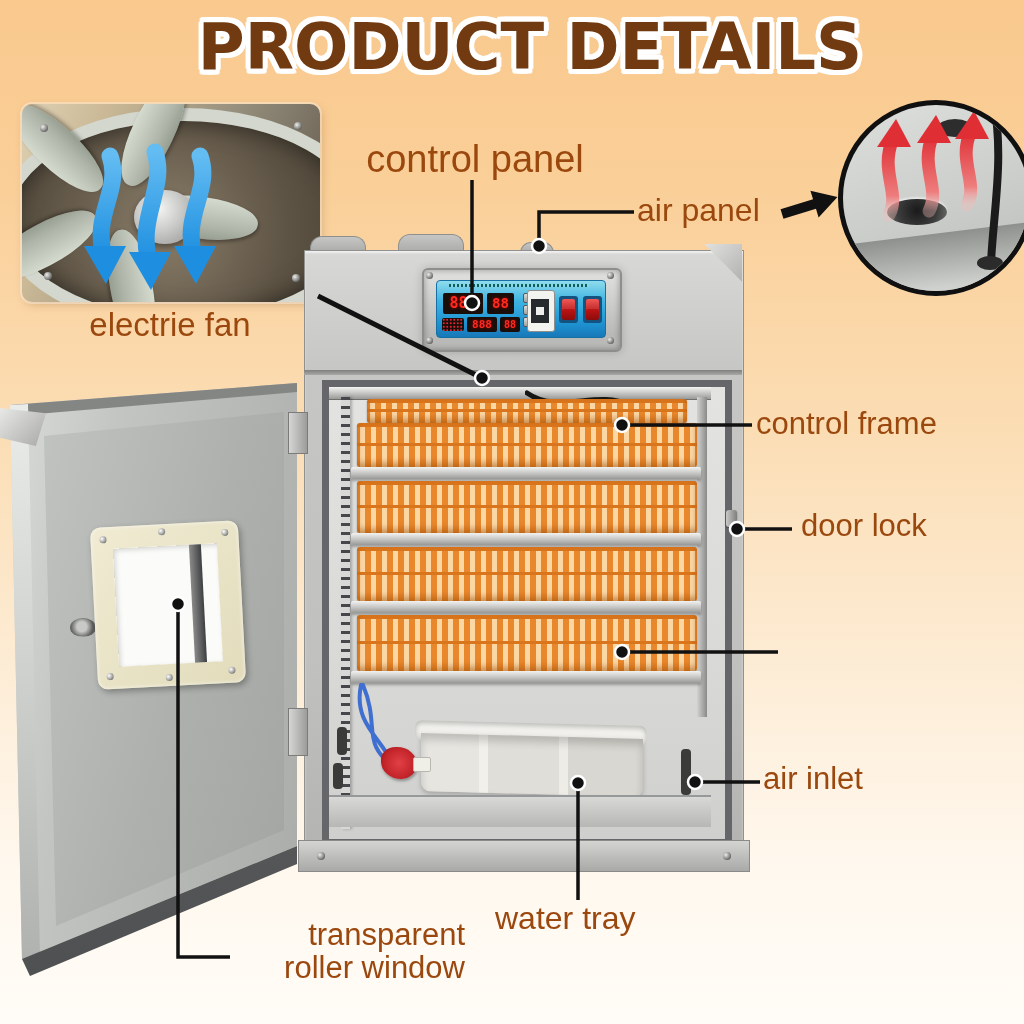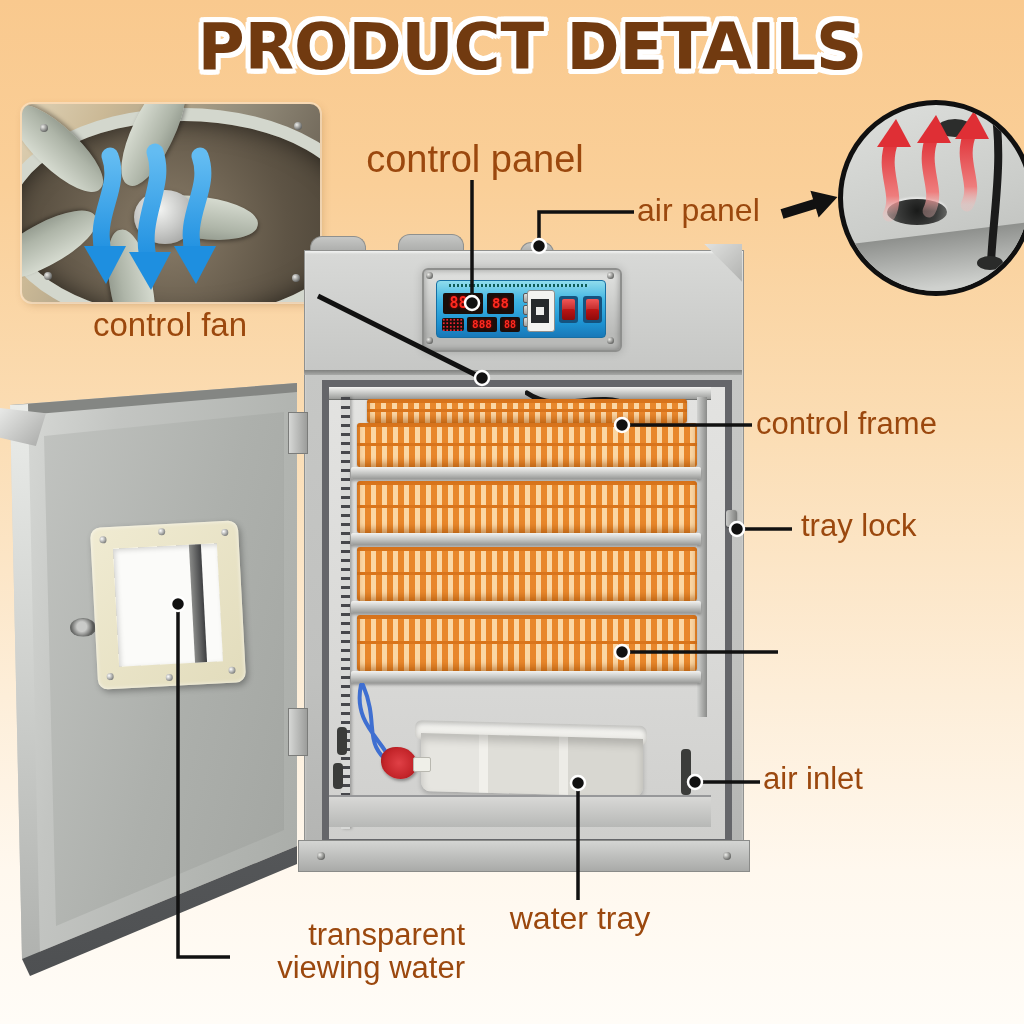--- a/index.html
+++ b/index.html
@@ -168,21 +168,21 @@
         <path d="M133,48 C145,84 115,112 127,158"></path>
         <path d="M178,52 C190,86 160,110 172,152"></path>
       </g>
       <g fill="#1E8FE0">
         <path d="M62,142 L104,142 L84,180 Z"></path>
         <path d="M107,148 L149,148 L129,186 Z"></path>
         <path d="M152,142 L194,142 L174,180 Z"></path>
       </g>
     </svg>
   </div>
-  <div class="abs lbl" style="left:30px;top:306px;width:280px;text-align:center;font-size:33px;">control fan</div>
+  <div class="abs lbl" style="left:30px;top:306px;width:280px;text-align:center;font-size:33px;">electrie fan</div>
 
   <div class="abs outletInset">
     <div class="abs outletBand"></div>
     <div class="abs outletHole"></div>
     <div class="abs outletHole2"></div>
     <svg class="abs" style="left:0;top:0;" width="186" height="186" viewBox="0 0 186 186">
       <path d="M150,-6 C162,50 150,110 148,158" fill="none" stroke="#1B1B1B" stroke-width="8" stroke-linecap="round"></path>
       <ellipse cx="147" cy="158" rx="13" ry="7" fill="#2A2B2A"></ellipse>
     </svg>
     <svg class="abs" style="left:0;top:0;" width="186" height="186" viewBox="0 0 186 186">
@@ -328,21 +328,21 @@
       <circle cx="178" cy="604" r="7"></circle>
     </g>
     <g transform="translate(782,214) rotate(-17)">
       <path d="M0,-5 H34 V-14 L58,0 L34,14 V5 H0 Z" fill="#111111"></path>
     </g>
   </svg>
 
   <div class="abs lbl" style="left:330px;top:138px;width:290px;text-align:center;font-size:38px;">control panel</div>
   <div class="abs lbl" style="left:637px;top:192px;font-size:32px;">air panel</div>
   <div class="abs lbl" style="left:756px;top:406px;">control frame</div>
-  <div class="abs lbl" style="left:801px;top:508px;">tray lock</div>
+  <div class="abs lbl" style="left:801px;top:508px;">door lock</div>
   <div class="abs lbl" style="left:763px;top:761px;">air inlet</div>
-  <div class="abs lbl" style="left:495px;top:900px;width:170px;text-align:center;font-size:32px;">water tray</div>
+  <div class="abs lbl" style="left:495px;top:900px;width:170px;text-align:left;font-size:32px;">water tray</div>
   <div class="abs lbl" style="left:235px;top:918px;width:230px;text-align:right;line-height:1.08;">
     <div>transparent</div>
-    <div>viewing water</div>
+    <div>roller window</div>
   </div>
 
 </div>
 
 </body></html>

